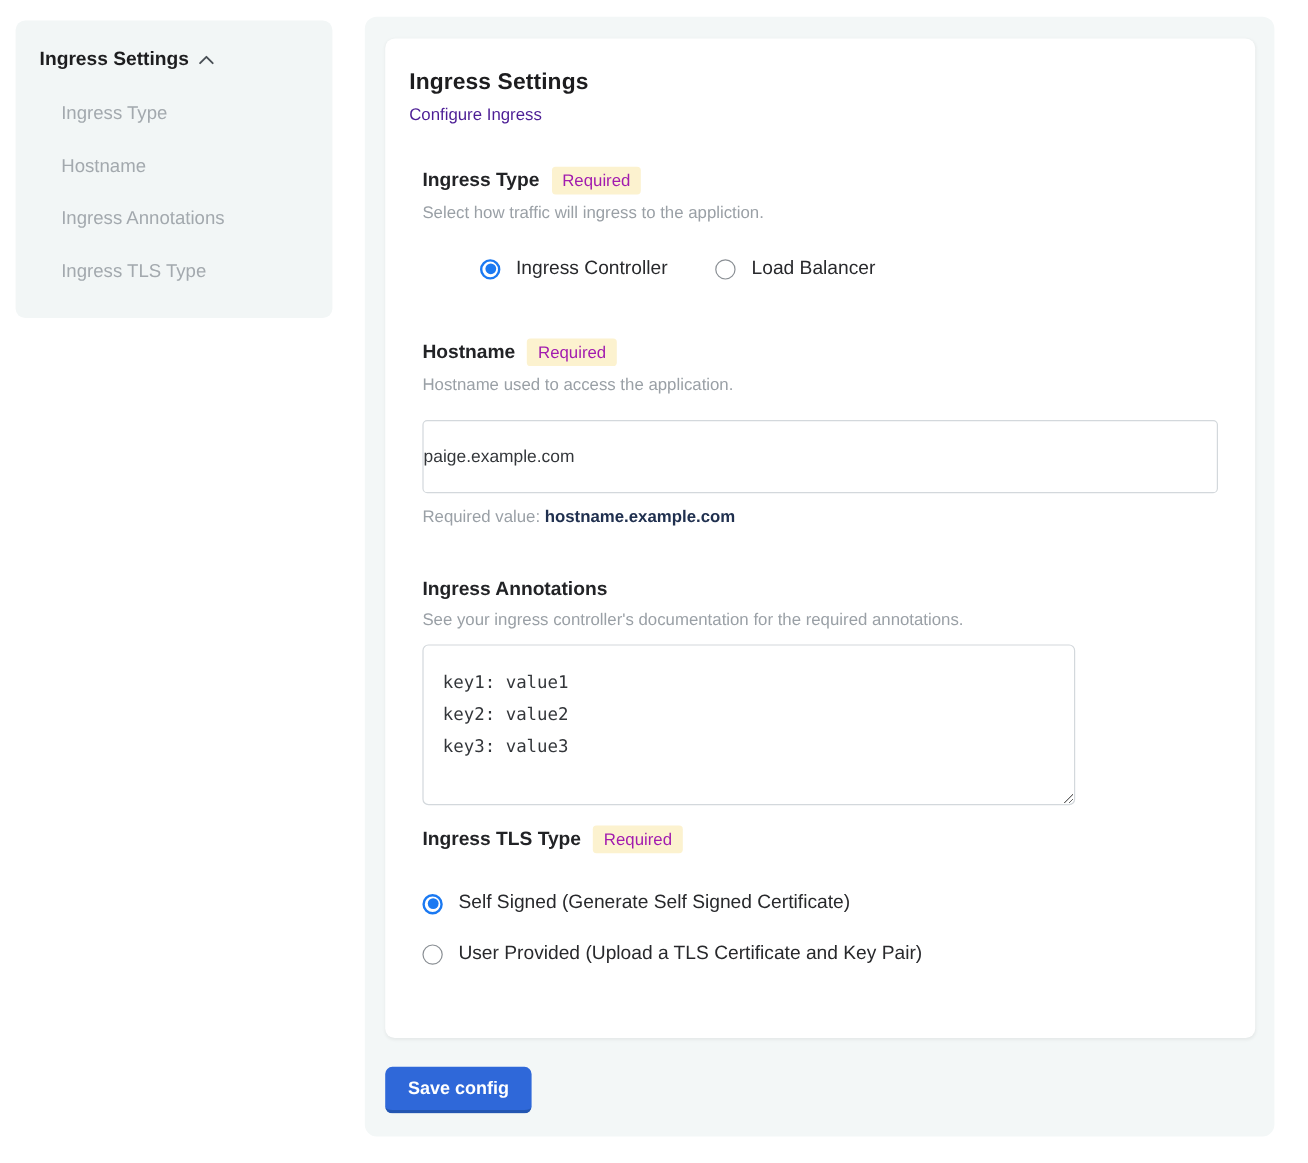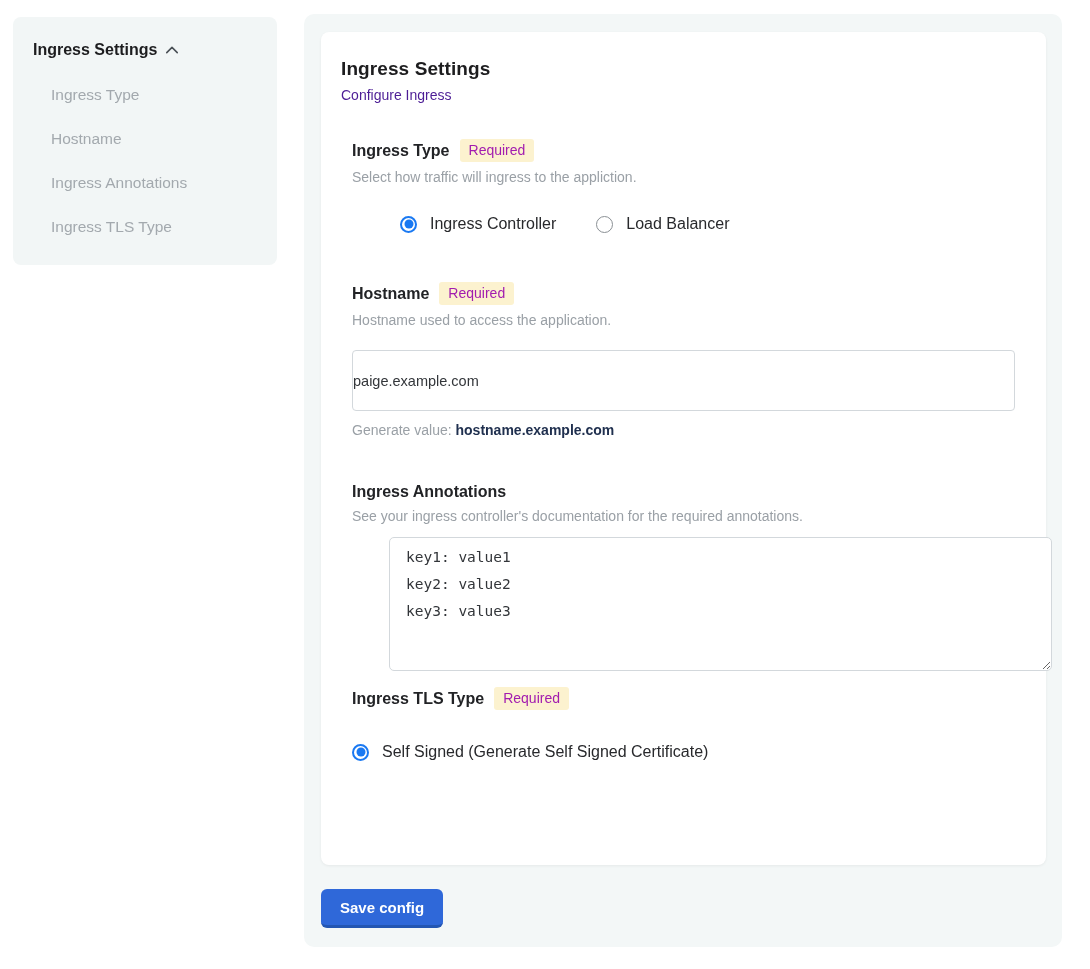--- a/index.html
+++ b/index.html
@@ -156,33 +156,32 @@
   .default-value-line {
     margin-top: 11px;
     font-size: 14px;
     color: #9aa0a6;
   }
   .default-value {
     color: #20304f;
     font-weight: 700;
   }
   .annotations-textarea {
-    width: 663px;
+    width: 544px;
     height: 134px;
     border: 1px solid #d3d8dc;
     border-radius: 5px;
-    padding: 6px 16px;
+    padding: 18px 16px;
     font-size: 14.5px;
     line-height: 27px;
     color: #33363a;
     font-family: "DejaVu Sans Mono", "Liberation Mono", monospace;
     outline: none;
     resize: both;
     background: #ffffff;
-    margin-left: 37px;
   }
 
   
   .save-button {
     position: absolute;
     left: 17px; top: 875px;
     height: 39px;
     padding: 0 19px;
     background: #2f68d9;
     border: none;
@@ -248,21 +247,21 @@
       </div>
     </div>
 
     <div class="section mt-49">
       <div class="section-label-row">
         <span class="section-label">Hostname</span>
         <span class="required-badge">Required</span>
       </div>
       <div class="section-help">Hostname used to access the application.</div>
       <input class="text-input mt-22" type="text" value="paige.example.com" style="">
-      <div class="default-value-line"><span>Generate value: </span><span class="default-value">hostname.example.com</span></div>
+      <div class="default-value-line"><span>Required value: </span><span class="default-value">hostname.example.com</span></div>
     </div>
 
     <div class="section mt-45">
       <div class="section-label-row">
         <span class="section-label">Ingress Annotations</span>
       </div>
       <div class="section-help">See your ingress controller's documentation for the required annotations.</div>
       <textarea class="annotations-textarea mt-13" style="">key1: value1
 key2: value2
 key3: value3</textarea>
@@ -271,19 +270,23 @@
     <div class="section mt-12">
       <div class="section-label-row">
         <span class="section-label">Ingress TLS Type</span>
         <span class="required-badge">Required</span>
       </div>
       <div>
         <label class="radio-option mt-33">
           <span class="radio-circle checked"></span>
           <span class="radio-label">Self Signed (Generate Self Signed Certificate)</span>
         </label>
+        <label class="radio-option mt-24">
+          <span class="radio-circle"></span>
+          <span class="radio-label">User Provided (Upload a TLS Certificate and Key Pair)</span>
+        </label>
       </div>
     </div>
 
   </section>
 
   <button class="save-button">Save config</button>
 </main>
 
 </body></html>

